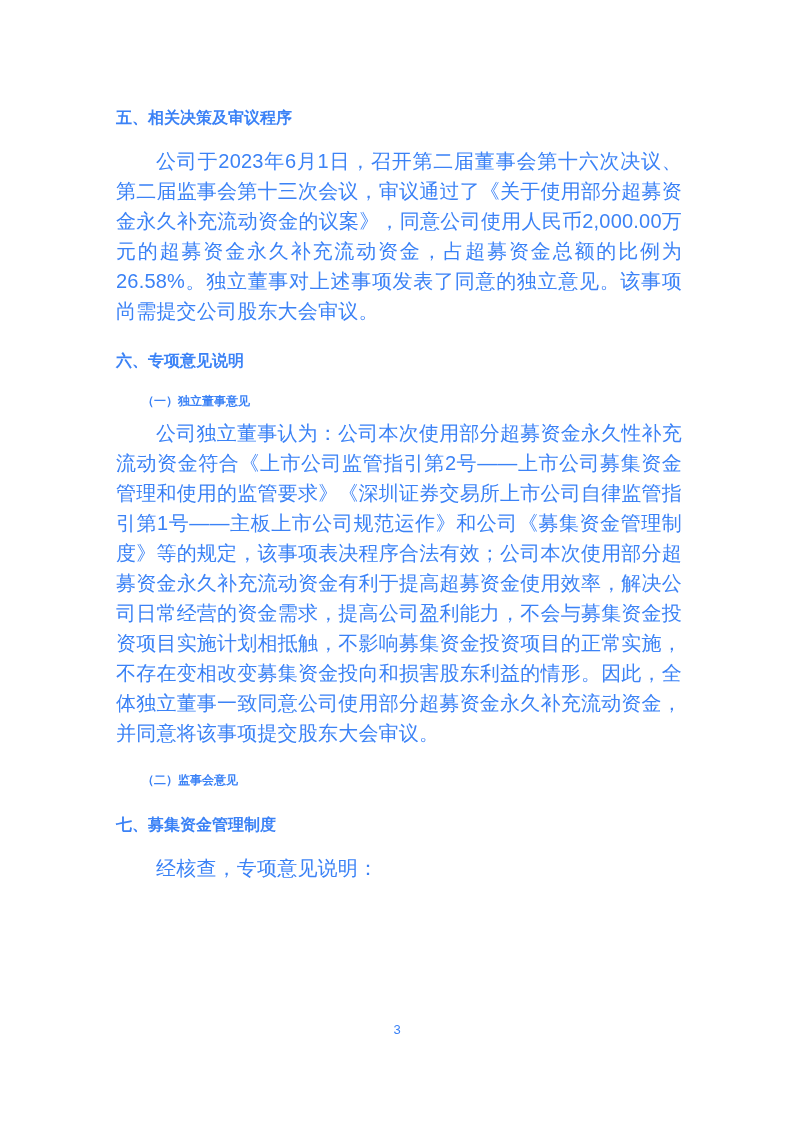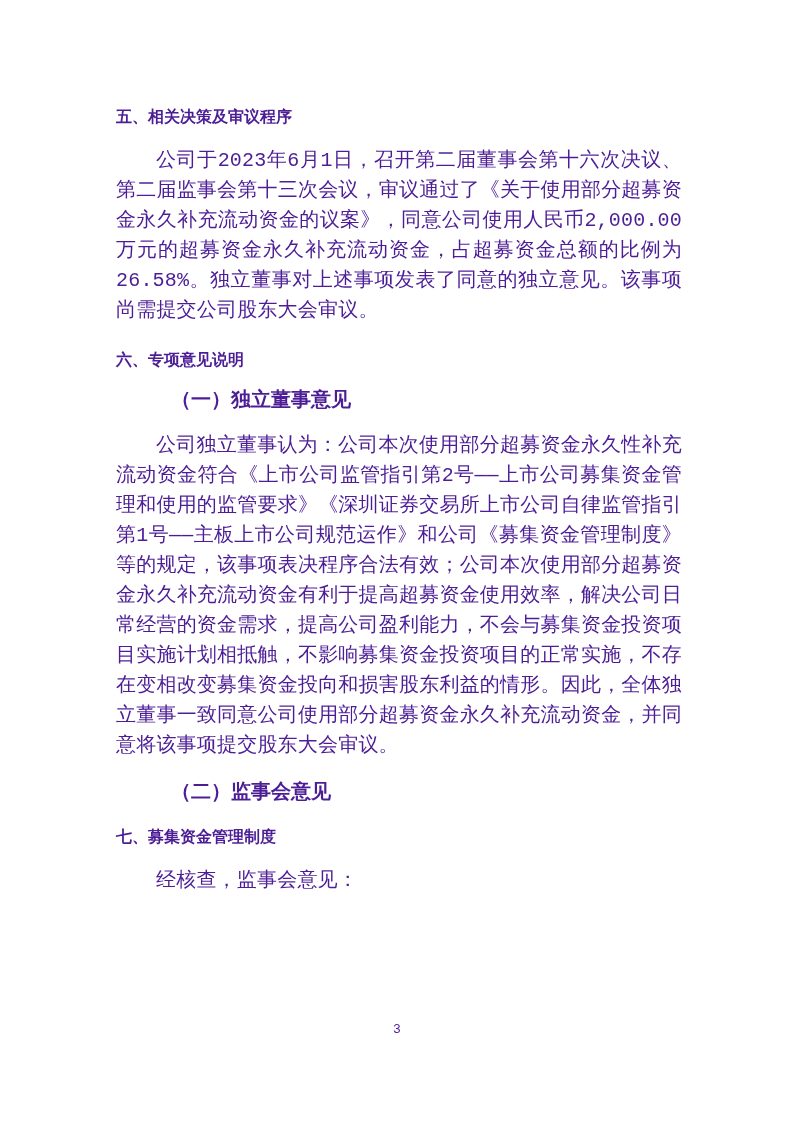--- a/index.html
+++ b/index.html
@@ -6,42 +6,42 @@
     margin: 0;
     padding: 0;
     background: #ffffff;
   }
   .page {
     position: relative;
     width: 790px;
     height: 1123px;
     margin: 0 auto;
     background: #ffffff;
-    color: #4c1d95;
-    font-family: Liberation Mono, monospace;
+    color: #3b82f6;
+    font-family: Liberation Sans, sans-serif;
     overflow: hidden;
   }
   .content {
     position: absolute;
     top: 103px;
     left: 114px;
     width: 566px;
   }
   .h-major {
     font-size: 16px;
     font-weight: bold;
     line-height: 30px;
     margin: 0;
   }
   .h-sub {
-    font-size: 20px;
+    font-size: 12px;
     font-weight: bold;
     line-height: 30px;
     text-indent: 2em;
-    margin: 15px;
+    margin: 2px;
   }
   .para {
     font-size: 20px;
     line-height: 30px;
     text-align: justify;
     text-indent: 2em;
     margin: 0;
     letter-spacing: 0.2px;
   }
   .mt13 { margin-top: 13px; }
@@ -74,18 +74,18 @@
 
     <div class="h-sub mt10">（一）独立董事意见</div>
 
     <p class="para mt21">公司独立董事认为：公司本次使用部分超募资金永久性补充流动资金符合《上市公司监管指引第2号——上市公司募集资金管理和使用的监管要求》《深圳证券交易所上市公司自律监管指引第1号——主板上市公司规范运作》和公司《募集资金管理制度》等的规定，该事项表决程序合法有效；公司本次使用部分超募资金永久补充流动资金有利于提高超募资金使用效率，解决公司日常经营的资金需求，提高公司盈利能力，不会与募集资金投资项目实施计划相抵触，不影响募集资金投资项目的正常实施，不存在变相改变募集资金投向和损害股东利益的情形。因此，全体独立董事一致同意公司使用部分超募资金永久补充流动资金，并同意将该事项提交股东大会审议。</p>
 
     <div class="h-sub mt17">（二）监事会意见</div>
 
 
     <div class="h-major mt15">七、募集资金管理制度</div>
 
-    <p class="para mt13">经核查，监事会意见：</p>
+    <p class="para mt13">经核查，专项意见说明：</p>
 
   </div>
 
   <div class="page-footer">3</div>
 </div>
 
 </body></html>

